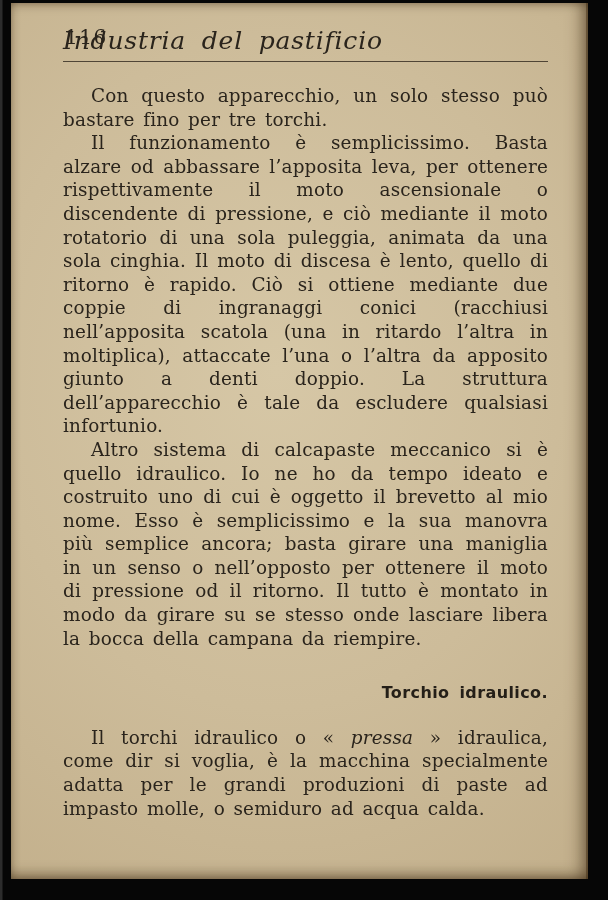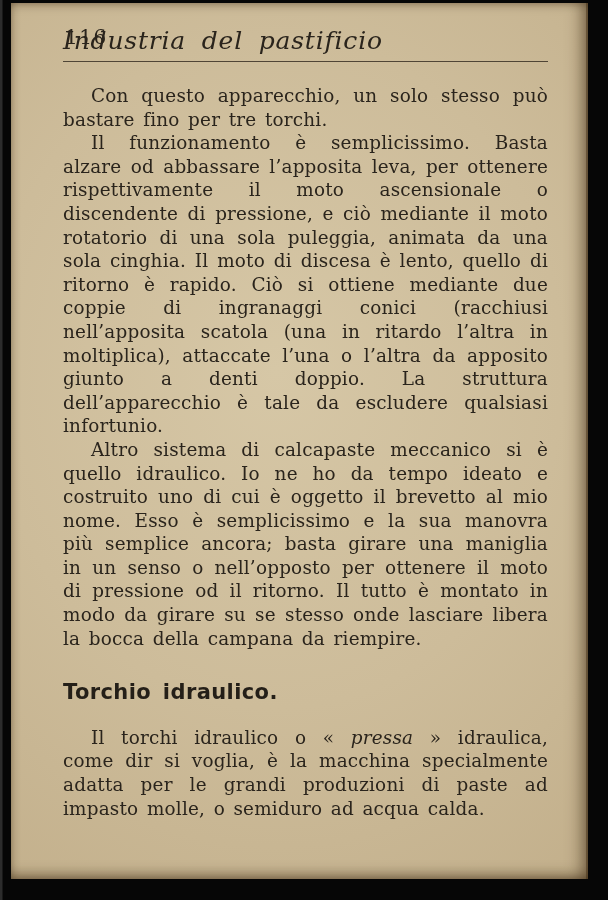--- a/index.html
+++ b/index.html
@@ -70,24 +70,24 @@
     text-align: justify;
     word-spacing: 2.5px;
     letter-spacing: 0.2px;
   }
   .body-text p {
     margin: 0;
     text-indent: 28px;
   }
   .section-heading {
     margin: 31px 0 21px 0;
-    text-align: left;
+    text-align: right;
     font-family: "DejaVu Sans", sans-serif;
     font-weight: bold;
-    font-size: 21px;
+    font-size: 16px;
     letter-spacing: 0.4px;
     word-spacing: 4px;
     color: #241f18;
   }
   .italic-word { font-style: italic; }
 </style>
 </head>
 <body>
 
 <div class="scan-frame">

